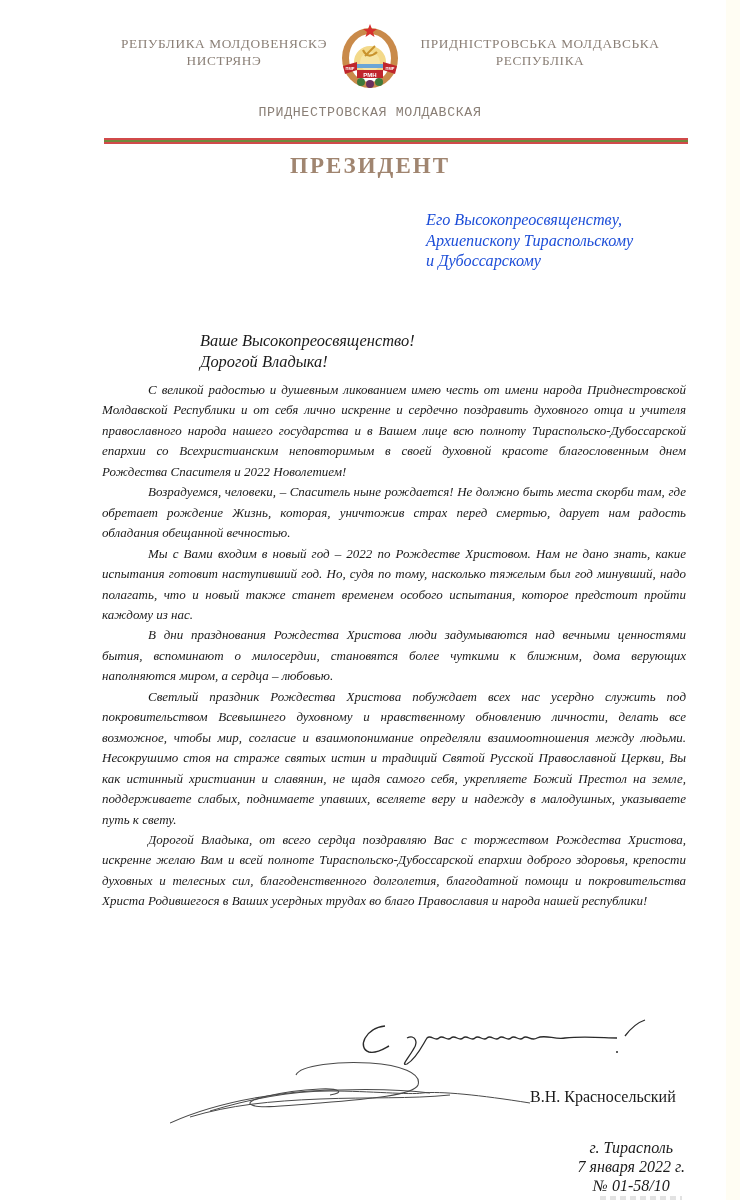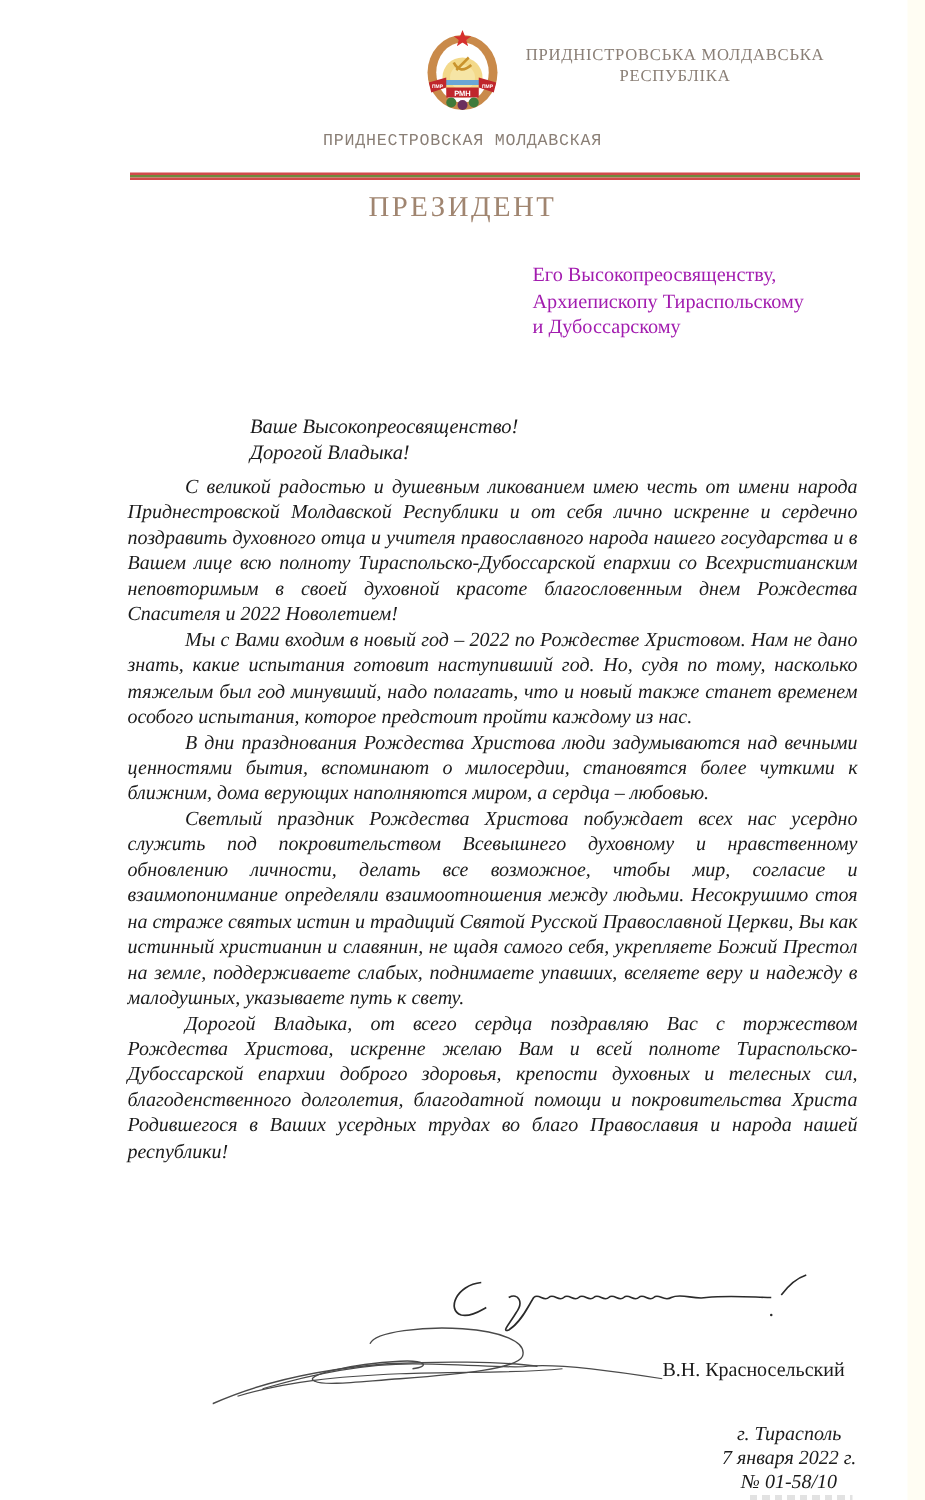--- a/index.html
+++ b/index.html
@@ -70,32 +70,33 @@
     .flag-stripe .r1 { height: 2px; background: #d14a4a; }
     .flag-stripe .g  { height: 2px; background: #6f8a3c; }
     .flag-stripe .r2 { height: 2px; background: #d14a4a; }
 
     .president-title {
       position: absolute;
       left: 220px; top: 153px;
       width: 300px;
       text-align: center;
       font-size: 23px;
-      font-weight: normal;
+      font-weight: bold;
       letter-spacing: 2px;
       color: #a08570;
     }
 
     
     .addressee {
       position: absolute;
       left: 426px; top: 210px;
+      font-style: italic;
       font-size: 16.2px;
       line-height: 20.5px;
-      color: #a21caf;
+      color: #1d4ed8;
     }
     .addressee span { display: block; white-space: nowrap; }
 
     
     .salutation {
       position: absolute;
       left: 200px; top: 331px;
       width: 380px;
       text-align: left;
       font-style: italic;
@@ -103,21 +104,21 @@
       line-height: 20.5px;
     }
     .salutation span { display: block; }
 
     
     .body-text {
       position: absolute;
       left: 102px; top: 380px;
       width: 584px;
       font-style: italic;
-      font-size: 16px;
+      font-size: 13px;
       line-height: 20.45px;
       text-align: justify;
       color: #1a1a1a;
     }
     .body-text p {
       text-indent: 46px;
       margin: 0;
     }
 
     
@@ -156,20 +157,24 @@
       opacity: 0.6;
     }
   </style>
 </head>
 <body>
 
 <div class="edge-strip"></div>
 
 <div class="page">
 
+  <div class="lh-left">
+    <span>РЕПУБЛИКА МОЛДОВЕНЯСКЭ</span>
+    <span>НИСТРЯНЭ</span>
+  </div>
 
   <svg class="emblem" viewBox="0 0 62 70">
 
     <ellipse cx="31" cy="36" rx="28" ry="30" fill="#c98a4a"></ellipse>
     <ellipse cx="31" cy="36" rx="21" ry="24" fill="#ffffff"></ellipse>
 
     <polygon points="31,2 33,7 38,7 34,10 35.5,15 31,12 26.5,15 28,10 24,7 29,7" fill="#d6302e"></polygon>
 
     <circle cx="31" cy="40" r="16" fill="#f3d98a"></circle>
     <circle cx="31" cy="40" r="10" fill="#f6e5a5"></circle>
@@ -214,20 +219,21 @@
     <span>и Дубоссарскому</span>
   </div>
 
   <div class="salutation">
     <span>Ваше Высокопреосвященство!</span>
     <span>Дорогой Владыка!</span>
   </div>
 
   <div class="body-text">
     <p>С великой радостью и душевным ликованием имею честь от имени народа Приднестровской Молдавской Республики и от себя лично искренне и сердечно поздравить духовного отца и учителя православного народа нашего государства и в Вашем лице всю полноту Тираспольско-Дубоссарской епархии со Всехристианским неповторимым в своей духовной красоте благословенным днем Рождества Спасителя и 2022 Новолетием!</p>
+    <p>Возрадуемся, человеки, – Спаситель ныне рождается! Не должно быть места скорби там, где обретает рождение Жизнь, которая, уничтожив страх перед смертью, дарует нам радость обладания обещанной вечностью.</p>
     <p>Мы с Вами входим в новый год – 2022 по Рождестве Христовом. Нам не дано знать, какие испытания готовит наступивший год. Но, судя по тому, насколько тяжелым был год минувший, надо полагать, что и новый также станет временем особого испытания, которое предстоит пройти каждому из нас.</p>
     <p>В дни празднования Рождества Христова люди задумываются над вечными ценностями бытия, вспоминают о милосердии, становятся более чуткими к ближним, дома верующих наполняются миром, а сердца – любовью.</p>
     <p>Светлый праздник Рождества Христова побуждает всех нас усердно служить под покровительством Всевышнего духовному и нравственному обновлению личности, делать все возможное, чтобы мир, согласие и взаимопонимание определяли взаимоотношения между людьми. Несокрушимо стоя на страже святых истин и традиций Святой Русской Православной Церкви, Вы как истинный христианин и славянин, не щадя самого себя, укрепляете Божий Престол на земле, поддерживаете слабых, поднимаете упавших, вселяете веру и надежду в малодушных, указываете путь к свету.</p>
     <p>Дорогой Владыка, от всего сердца поздравляю Вас с торжеством Рождества Христова, искренне желаю Вам и всей полноте Тираспольско-Дубоссарской епархии доброго здоровья, крепости духовных и телесных сил, благоденственного долголетия, благодатной помощи и покровительства Христа Родившегося в Ваших усердных трудах во благо Православия и народа нашей республики!</p>
   </div>
 
   <svg class="closing-handwritten" viewBox="0 0 320 60">
     <title>С уважением!</title>
     <path d="M30 18 C10 20, 2 40, 14 44 C22 46, 30 40, 34 38" stroke="#2a2a2a" stroke-width="1.4" fill="none"></path>
     <path d="M52 30 C60 26, 64 34, 58 42 C52 52, 46 58, 52 56 C62 50, 68 36, 72 30 C76 26, 80 34, 84 30 C88 26, 92 34, 96 30 C100 26, 104 34, 108 30 C112 26, 116 34, 120 30 C124 26, 128 34, 132 30 C136 26, 140 34, 144 30 C148 26, 152 34, 156 30 C160 26, 164 34, 168 30 C172 26, 176 34, 182 30 C190 26, 200 32, 210 30 C230 28, 250 30, 262 30" stroke="#2a2a2a" stroke-width="1.3" fill="none"></path>

